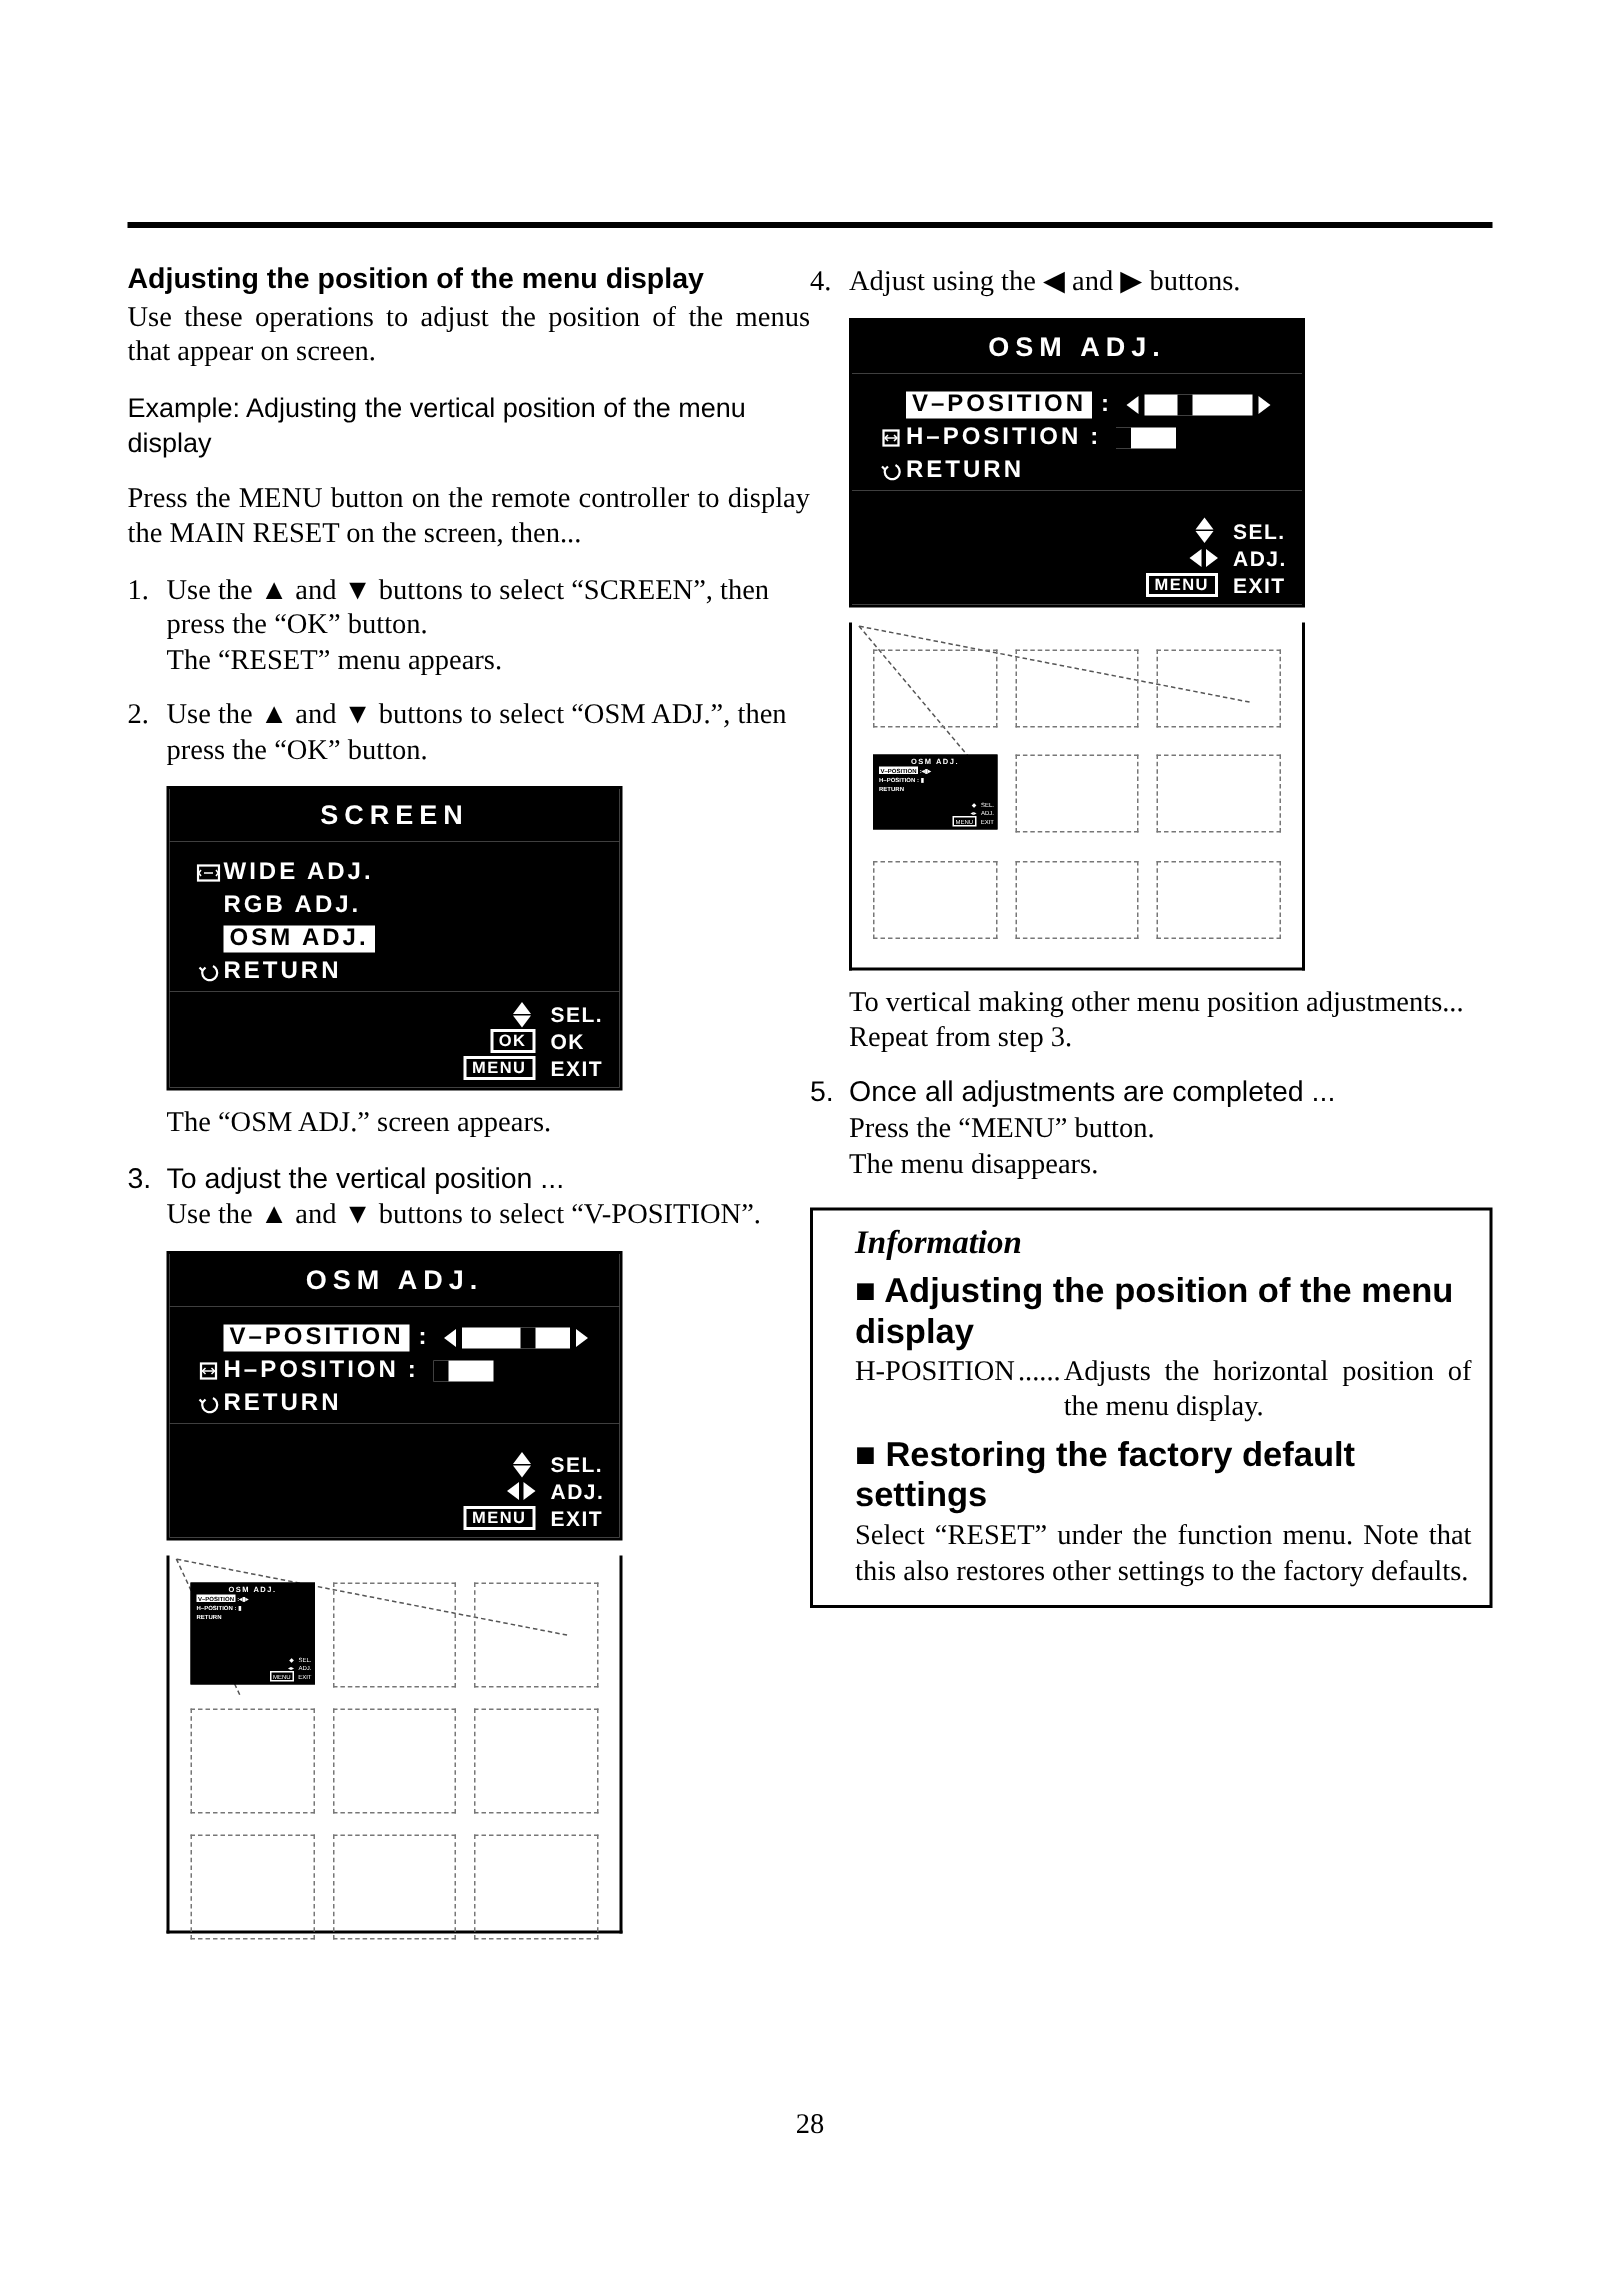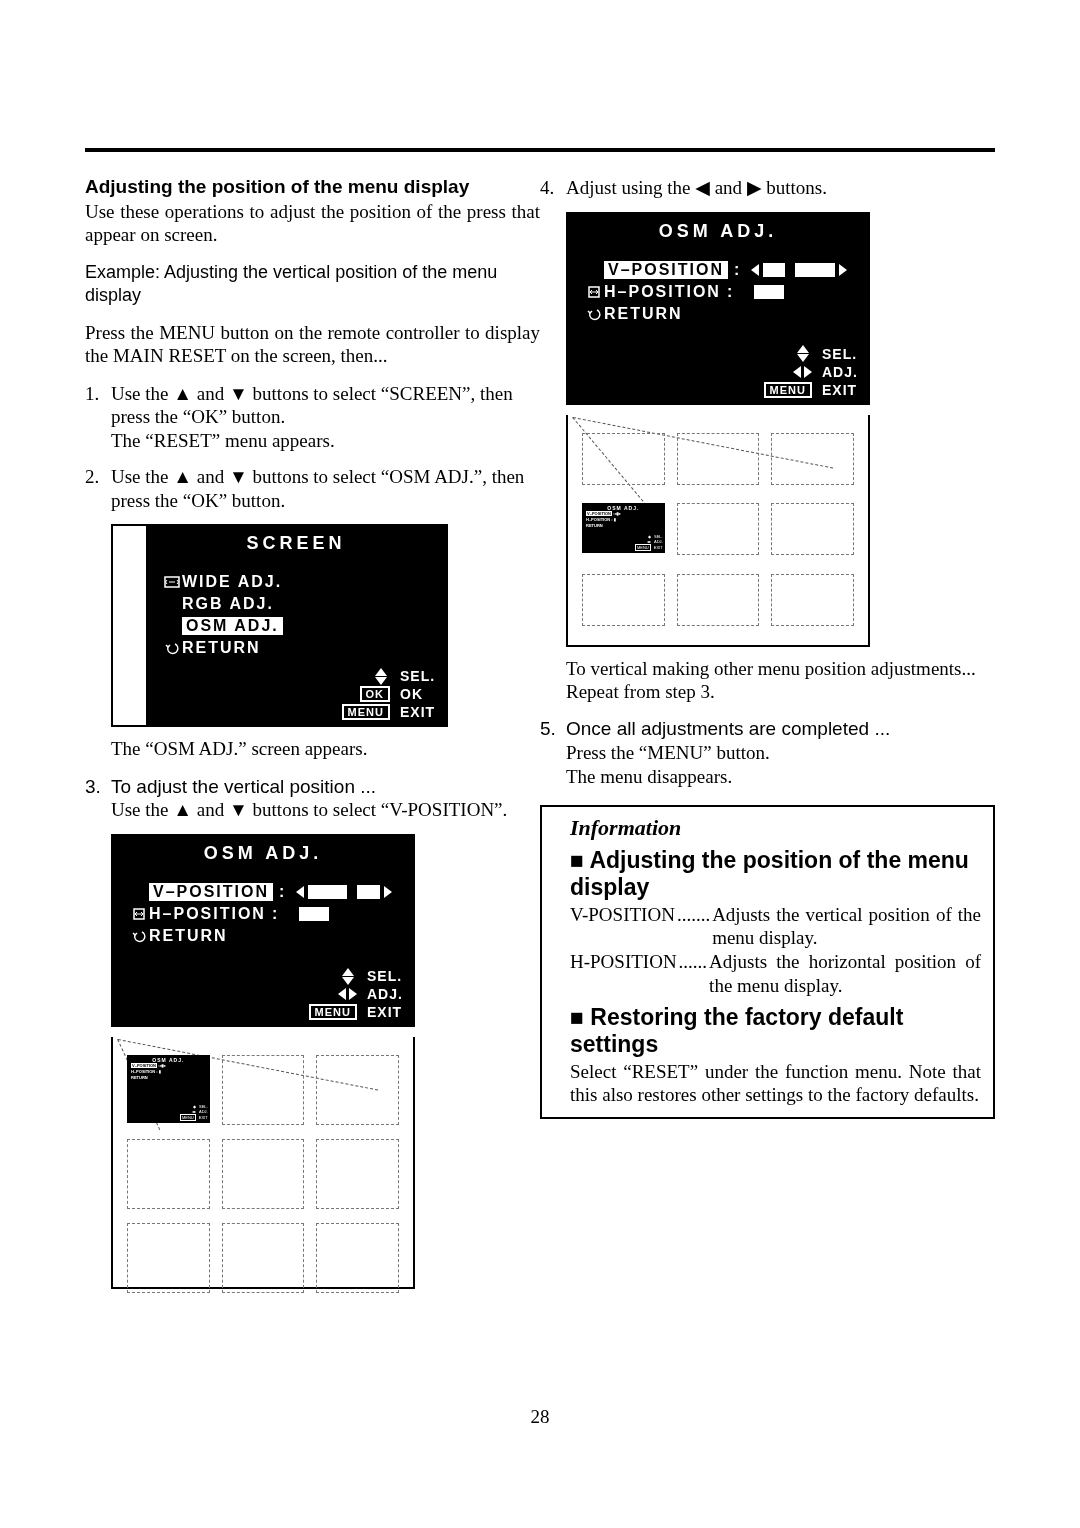--- a/index.html
+++ b/index.html
@@ -236,40 +236,40 @@
 </style>
 </head>
 <body>
 
 <div class="page-inner">
   <div class="rule"></div>
   <div class="cols">
 
     <div class="col">
       <div class="h-sans">Adjusting the position of the menu display</div>
-      <div class="p-serif">Use these operations to adjust the position of the press that appear on screen.</div>
+      <div class="p-serif">Use these operations to adjust the position of the menus that appear on screen.</div>
       <div class="p-sans">Example: Adjusting the vertical position of the menu display</div>
       <div class="p-serif">Press the MENU button on the remote controller to display the MAIN RESET on the screen, then...</div>
 
       <div class="step">
         <div class="num serif">1.</div>
         <div class="body">
           <span><span>Use the </span><span>▲</span><span> and </span><span>▼</span><span> buttons to select “SCREEN”, then press the “OK” button.</span></span><br>
           <span>The “RESET” menu appears.</span>
         </div>
       </div>
 
       <div class="step">
         <div class="num serif">2.</div>
         <div class="body">
           <span><span>Use the </span><span>▲</span><span> and </span><span>▼</span><span> buttons to select “OSM ADJ.”, then press the “OK” button.</span></span>
         </div>
       </div>
 
-      <div class="osd outer" style="width:300px;padding-left:33px;">
+      <div class="osd outer" style="width:300px;">
         <div class="osd-header">SCREEN</div>
         <div class="osd-list">
           <div class="row">
             <span class="icon">
                 <svg width="16" height="12">
                   <rect x="1" y="1" width="14" height="10" fill="none" stroke="#fff" stroke-width="1.5"></rect>
                   <line x1="5" y1="6" x2="11" y2="6" stroke="#fff"></line>
                   <polyline points="3,4 1.5,6 3,8" fill="none" stroke="#fff"></polyline>
                   <polyline points="13,4 14.5,6 13,8" fill="none" stroke="#fff"></polyline>
                 </svg>
@@ -579,25 +579,20 @@
           <span style="font-family:'Times New Roman',serif;">Press the “MENU” button.</span><br>
           <span style="font-family:'Times New Roman',serif;">The menu disappears.</span>
         </div>
       </div>
 
       <div class="info">
         <div class="info-title">Information</div>
         <div class="info-block">
           <div class="info-h"><span>■ </span><span>Adjusting the position of the menu display</span></div>
           <div class="info-row">
-            <span class="k">V-POSITION</span>
-            <span class="dots">.......</span>
-            <span class="v">Adjusts the vertical position of the menu display.</span>
-          </div>
-          <div class="info-row">
             <span class="k">H-POSITION</span>
             <span class="dots">......</span>
             <span class="v">Adjusts the horizontal position of the menu display.</span>
           </div>
         </div>
         <div class="info-h"><span>■ </span><span>Restoring the factory default settings</span></div>
         <div class="info-p">Select “RESET” under the function menu. Note that this also restores other settings to the factory defaults.</div>
       </div>
     </div>
   </div>

